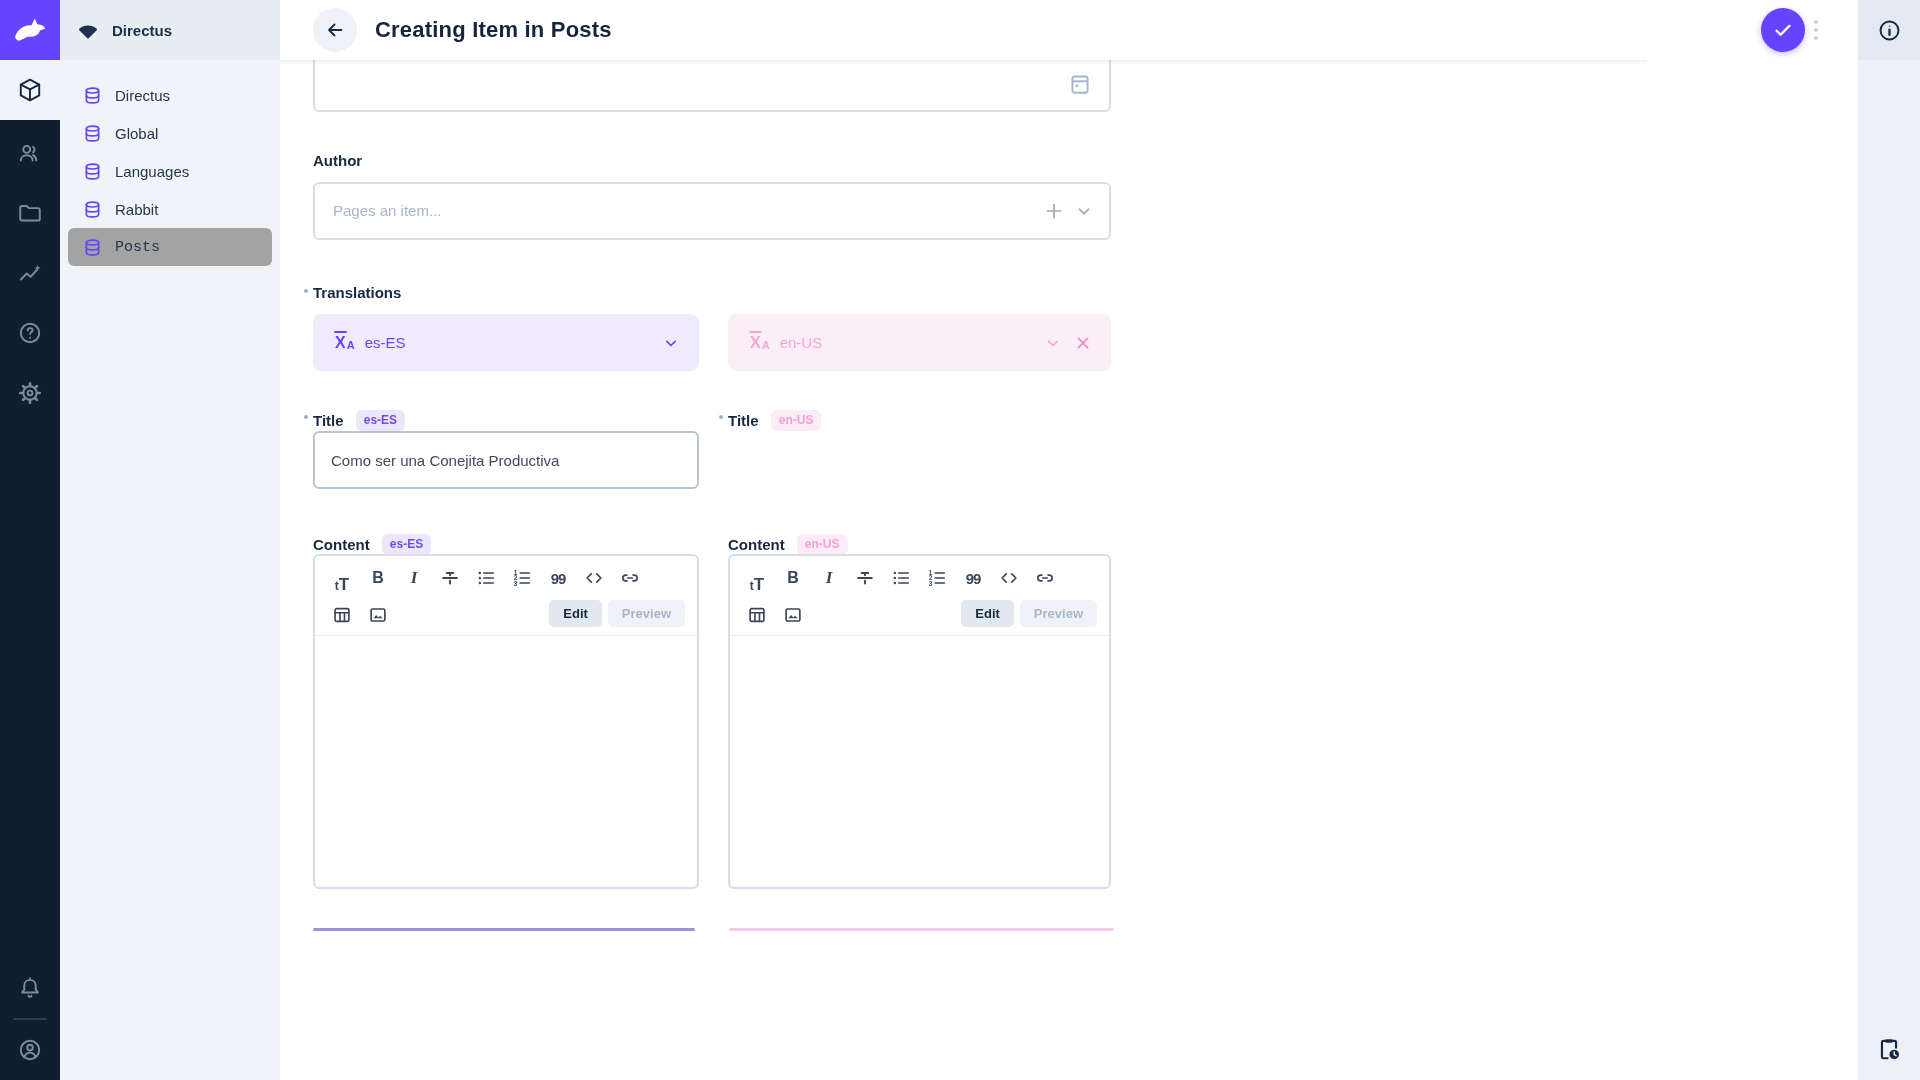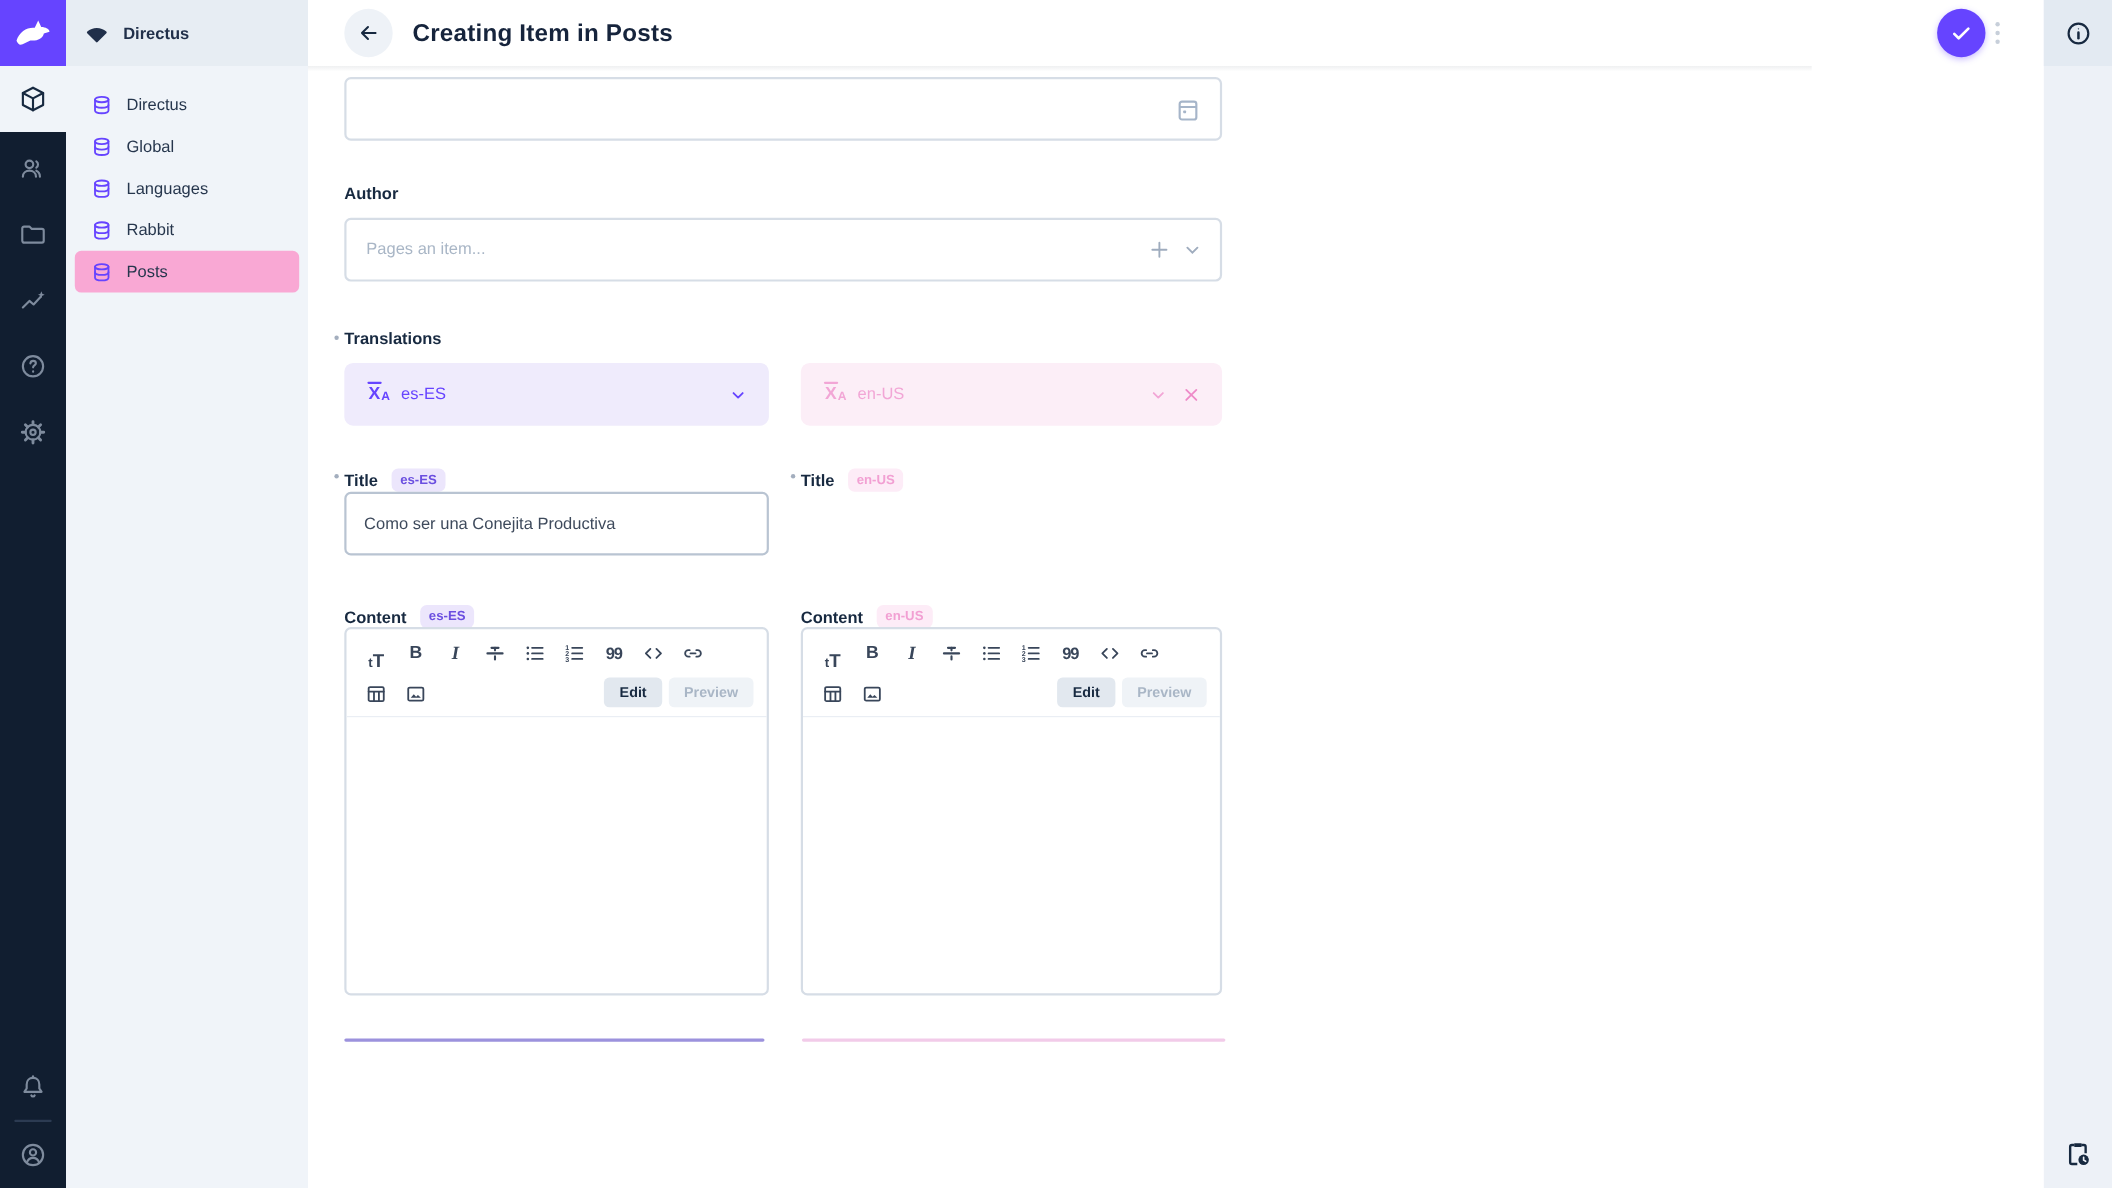--- a/index.html
+++ b/index.html
@@ -18,21 +18,21 @@
   .mbar-divider { position:absolute; left:13px; top:1018px; width:34px; height:2px; background:#2C3B52; border-radius:1px; }
 
   
   .sidebar { position:absolute; left:60px; top:0; width:220px; height:1080px; background:#F0F4F9; z-index:4; }
   .project-row { height:60px; display:flex; align-items:center; gap:12px; padding-left:16px; background:#E7EDF3; cursor:pointer; }
   .project-row svg { width:24px; height:24px; }
   .project-name { font-size:15px; font-weight:600; color:#21304A; }
   .nav-list { padding-top:16px; }
   .nav-item { position:relative; height:38px; margin:0 8px; border-radius:6px; display:flex; align-items:center; gap:12px;
     padding-left:14px; cursor:pointer; }
-  .nav-item.active { background:#f9a8d4; }
+  .nav-item.active { background:#a3a3a3;font-family:Liberation Mono, monospace; }
   .nav-item svg { width:21px; height:21px; stroke:#6644FF; fill:none; stroke-width:1.9; stroke-linecap:round; }
   .nav-label { font-size:15px; color:#26364D; font-weight:500; }
 
   
   .header { position:absolute; left:280px; top:0; width:1367px; height:60px; background:#fff; z-index:3;
     display:flex; align-items:center; }
   .header::after { content:""; position:absolute; left:0; right:0; top:60px; height:5px;
     background:linear-gradient(rgba(25,40,60,0.07), rgba(25,40,60,0)); pointer-events:none; }
   .back-btn { position:absolute; left:33px; top:8px; width:44px; height:44px; border-radius:50%; background:#EEF2F7;
     display:flex; align-items:center; justify-content:center; cursor:pointer; }
@@ -47,21 +47,21 @@
 
   
   .right-strip { position:absolute; left:1858px; top:0; width:62px; height:1080px; background:#EDF1F7; z-index:6; }
   .right-strip .strip-top { position:absolute; top:0; left:0; width:62px; height:60px; background:#E3EAF2;
     display:flex; align-items:center; justify-content:center; cursor:pointer; }
   .strip-top svg { width:25px; height:25px; stroke:#172940; stroke-width:1.9; fill:none; stroke-linecap:round; }
   .strip-bottom { position:absolute; bottom:8px; left:0; width:62px; height:46px; display:flex; align-items:center; justify-content:center; cursor:pointer; }
   .strip-bottom svg { width:26px; height:26px; }
 
   
-  .form { position:absolute; left:313px; top:60px; width:798px; height:1020px; }
+  .form { position:absolute; left:313px; top:44px; width:798px; height:1020px; }
   .field-box { position:absolute; background:#fff; border:2px solid #D6DDE6; border-radius:6px; }
   .f-date { top:10px; left:0; width:798px; height:58px; }
   .f-date .cal { position:absolute; right:16px; top:15px; width:26px; height:26px; cursor:pointer; }
   .f-date input { position:absolute; inset:0; border:0; outline:0; background:transparent; padding:0 50px 0 18px; font-size:15px;
     font-family:inherit; color:#3E4A5C; }
   .field-label { position:absolute; font-size:15px; font-weight:700; color:#172940; }
   .req-dot { position:absolute; left:-9px; top:5px; width:4px; height:4px; border-radius:50%; background:#A3AEBE; }
   .lab-author { top:108px; left:0; }
   .f-author { top:138px; left:0; width:798px; height:58px; cursor:pointer; }
   .f-author .ph { position:absolute; left:18px; top:18px; font-size:15px; color:#A9B6C6; }

